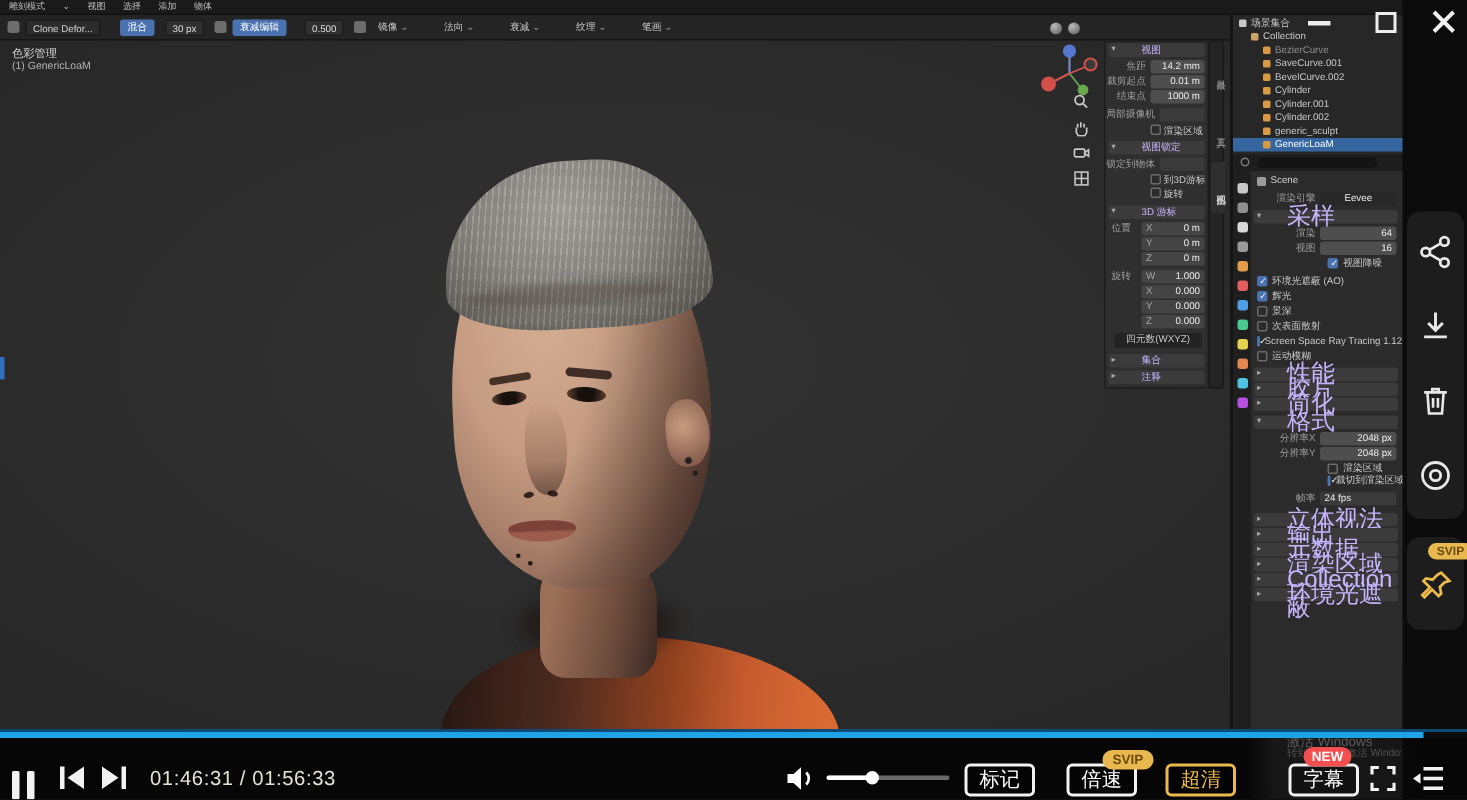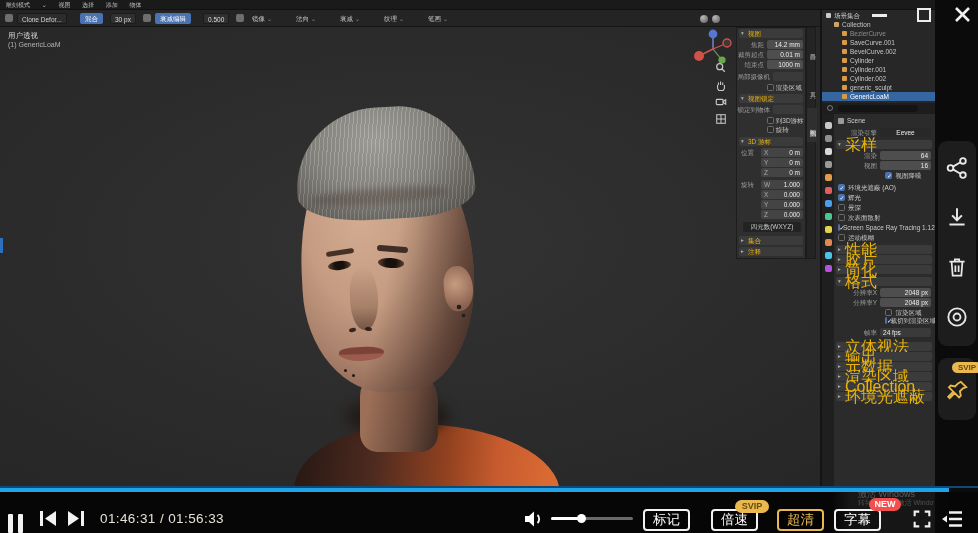--- a/index.html
+++ b/index.html
@@ -53,21 +53,21 @@
   #m-pierce2{left:352px;top:374px}
 
   
   #gizmo{left:692px;top:28px;width:42px;height:42px}
   #vpicons{left:714px;top:62px;width:14px;display:flex;flex-direction:column;gap:5px;align-items:center}
   #vpicons svg{display:block}
 
   
   #npanel{left:736px;top:27px;width:70px;height:232px;background:#2f2f2f;border:1px solid #1d1d1d;font-size:6.5px;color:#c9c9c9}
   .np{position:absolute;height:9px;line-height:9px;white-space:nowrap}
-  .sec{background:#3b3b3b;border-radius:2px;color:#eab308;padding-left:9px}
+  .sec{background:#3b3b3b;border-radius:2px;color:#c4b5fd;padding-left:22px}
   .sec::before{content:"▾";position:absolute;left:2px;top:0;font-size:5.5px;color:#aaa}
   .sec.col::before{content:"▸"}
   .lbl{color:#9f9f9f;text-align:right}
   .fld{background:#4e4e4e;border-radius:2px;color:#ececec;text-align:right;padding:0 3px}
   .afld{background:#444;border-radius:2px;color:#ececec;display:flex;justify-content:space-between;padding:0 3px}
   .afld .ax{color:#a9a9a9}
   .cb{display:inline-block;width:7px;height:7px;border-radius:1.5px;background:#2b2b2b;border:1px solid #6b6b6b;vertical-align:-1px;position:relative}
   .cb.on{background:#4a72b0;border-color:#4a72b0}
   .cb.on::after{content:"✓";position:absolute;left:0.5px;top:-1.5px;font-size:6px;color:#fff}
   #np-tabs{left:806px;top:27px;width:10px;height:232px;background:#242424;border:1px solid #1b1b1b}
@@ -154,21 +154,21 @@
       <span class="ticon" style="left:236px"></span>
       <span class="tdd" style="left:252px">镜像</span>
       <span class="tdd" style="left:296px">法向</span>
       <span class="tdd" style="left:340px">衰减</span>
       <span class="tdd" style="left:384px">纹理</span>
       <span class="tdd" style="left:428px">笔画</span>
       <span class="shadeball" style="left:700px"></span>
       <span class="shadeball" style="left:712px"></span>
     </div>
 
-    <div class="vplabel1">用户透视</div>
+    <div class="vplabel1">色彩管理</div>
     <div class="vplabel2">(1) GenericLoaM</div>
     <div id="edge-marker"></div>
 
     <div class="m" id="m-chest"></div>
     <div class="m" id="m-neckshadow"></div>
     <div class="m" id="m-neck"></div>
     <div class="m" id="m-head"></div>
     <div class="m" id="m-headshade"></div>
     <div class="m" id="m-hair"></div>
     <div class="m" id="m-hairtex"></div>
@@ -509,21 +509,21 @@
   </div>
   <div id="vol-track">
     <div id="vol-fill" style="width: 36%;"></div>
     <div id="vol-knob" style="left: calc(36% - 4px);"></div>
   </div>
 
   <div class="pillbtn" style="left:643px" id="btn-mark">标记</div>
   <div class="pillbtn" style="left:711px" id="btn-speed">倍速</div>
   <div class="cornerbadge" id="badge-svip">SVIP</div>
   <div class="pillbtn" style="left:777px" id="btn-quality">超清</div>
-  <div class="pillbtn" style="left:834px" id="btn-subtitle">字幕</div>
+  <div class="pillbtn" style="left:859px" id="btn-subtitle">字幕</div>
   <div class="cornerbadge" id="badge-new">NEW</div>
 
   <div id="btn-full">
     <svg width="22" height="22" viewBox="0 0 24 24" fill="none" stroke="#f2f2f2" stroke-width="2.3">
         <path d="M4 9V4h5M15 4h5v5M20 15v5h-5M9 20H4v-5"></path>
       </svg>
   </div>
   <div id="btn-list">
     <svg width="22" height="20" viewBox="0 0 22 20">
         <path d="M8 3.5h13M8 10h13M8 16.5h13" stroke="#f2f2f2" stroke-width="2.4"></path>

